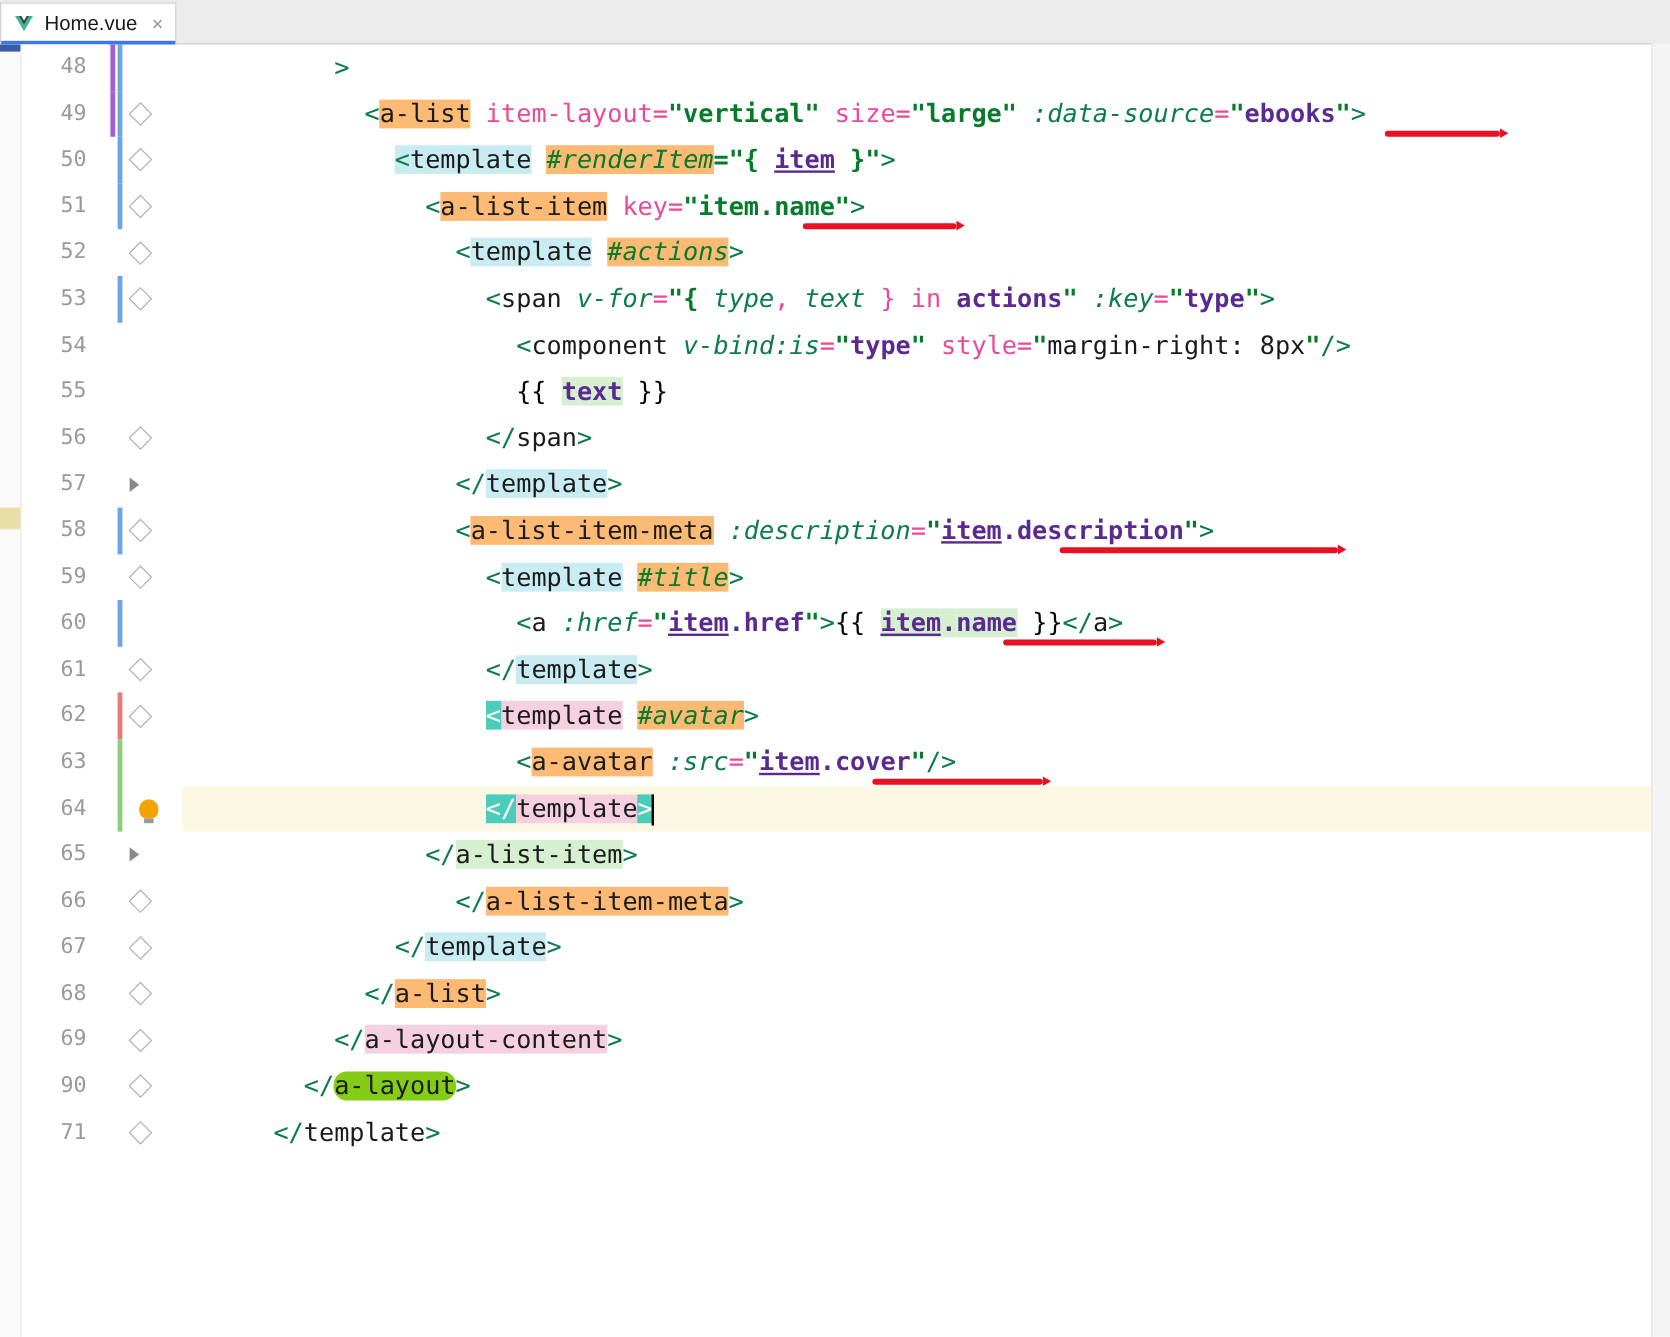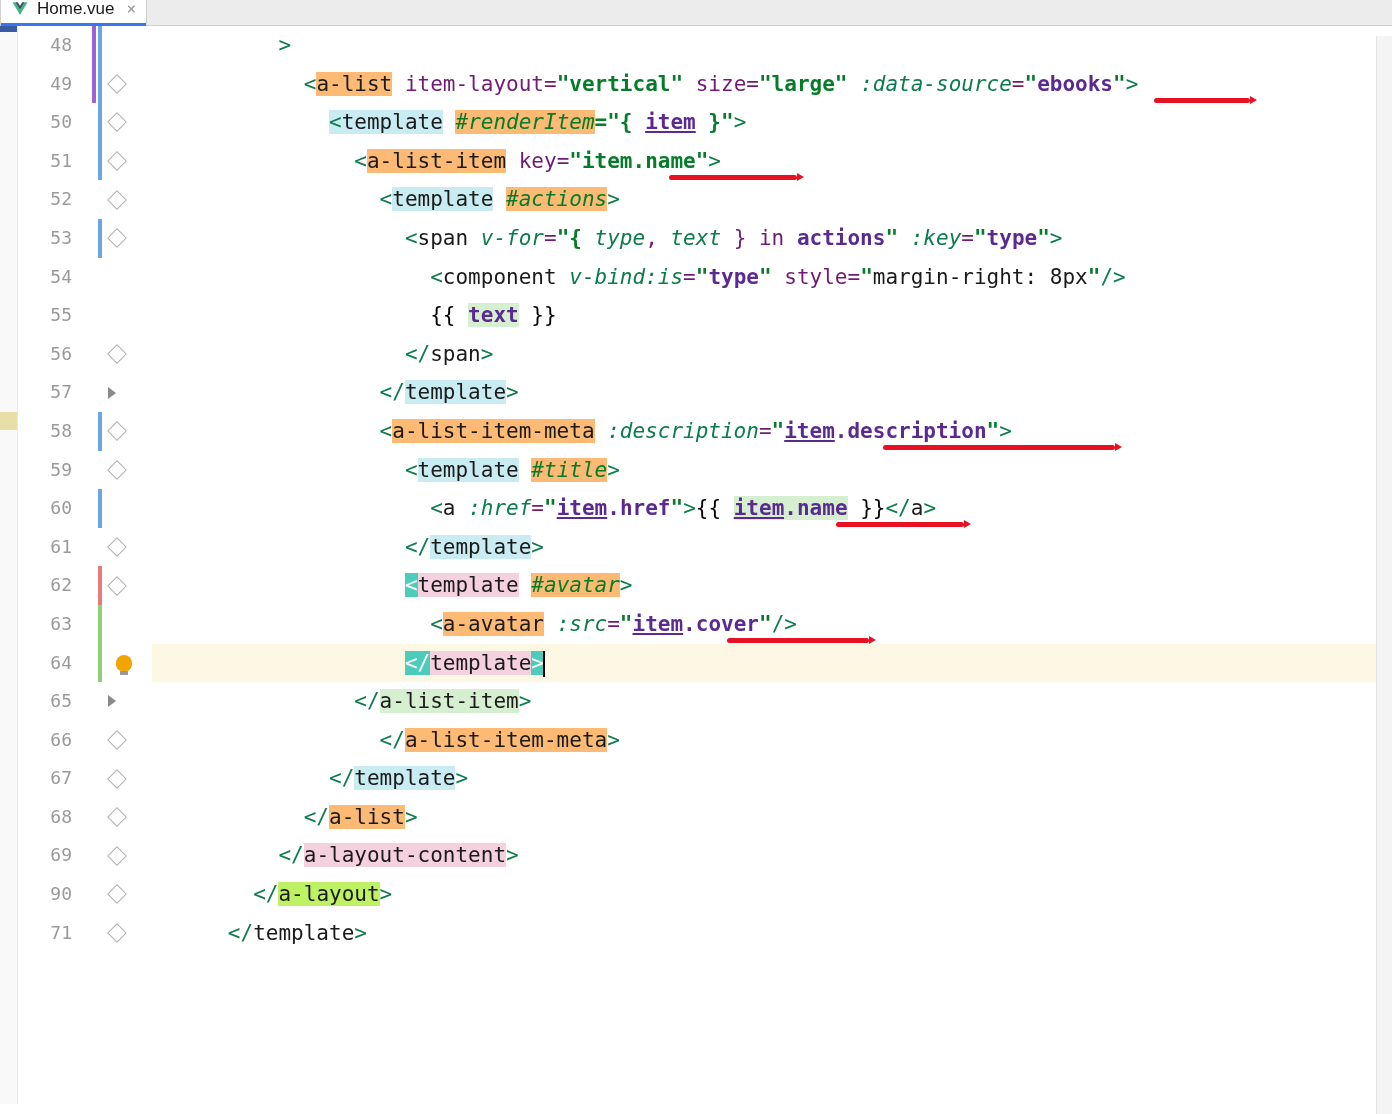--- a/index.html
+++ b/index.html
@@ -5,21 +5,21 @@
 * { margin: 0; padding: 0; box-sizing: border-box; }
 body {
   font-family: "Menlo", "Monaco", "Consolas", monospace;
   font-size: 21px;
   background: #ffffff;
   overflow: hidden;
   width: 1392px;
   height: 1114px;
 }
 .tab-bar {
-  height: 26px;
+  height: 37px;
   background: #ececec;
   border-bottom: 1px solid #d0d0d0;
   display: flex;
   align-items: flex-end;
 }
 .tab {
   height: 34px;
   background: #ffffff;
   border: 1px solid #d0d0d0;
   border-bottom: none;
@@ -120,33 +120,33 @@
   display: inline-block;
   width: 2px; height: 26px;
   background: #000;
   vertical-align: middle;
   margin-left: -1px;
 }
 
 
 .p-ang   { color: #0b7c4b; }               
 .p-tag   { color: #1a1a1a; }               
-.p-attr  { color: #701a75; }               
+.p-attr  { color: #ec4899; }               
 .p-dir   { color: #0b7c4b; font-style: italic; } 
 .p-str   { color: #067c2a; font-weight: 600; }   
 .p-expr  { color: #5b2a91; font-weight: 600; }   
 .p-slot  { color: #067c2a; font-style: italic; }
 .p-css   { color: #1a1a1a; text-align: center; }
 
 
 .bg-yel  { background: #fdba74; }
 .bg-cyn  { background: #c8ecf2; }
 .bg-grn  { background: #d5efd0; }
 .bg-pnkl { background: #f5d0df; }
-.bg-lav  { background: #bef264; }
+.bg-lav  { background: #84cc16; border-radius: 11px; }
 .bg-teal { background: #4cccbb; color: #fff; }
 
 .u-item { text-decoration: underline; }
 
 
 .red-u {
   position: absolute;
   height: 5px;
   background: #e81123;
   border-radius: 3px;

